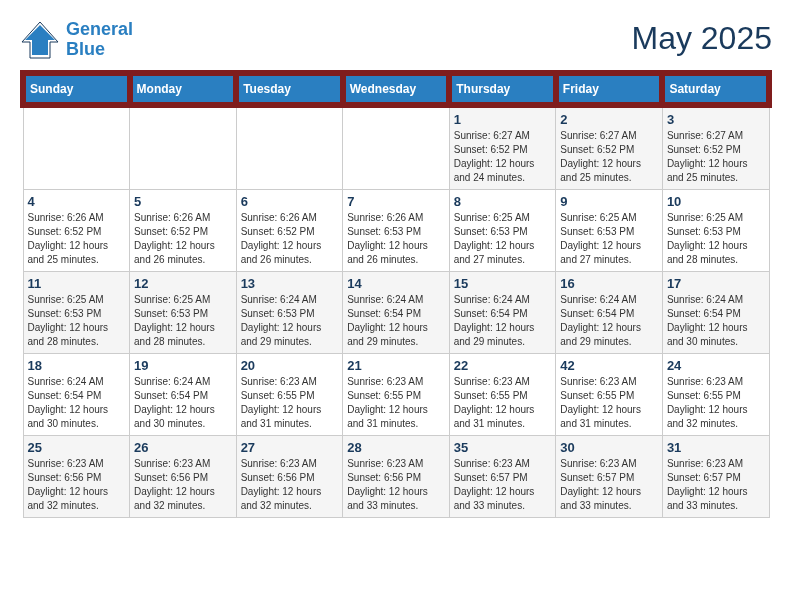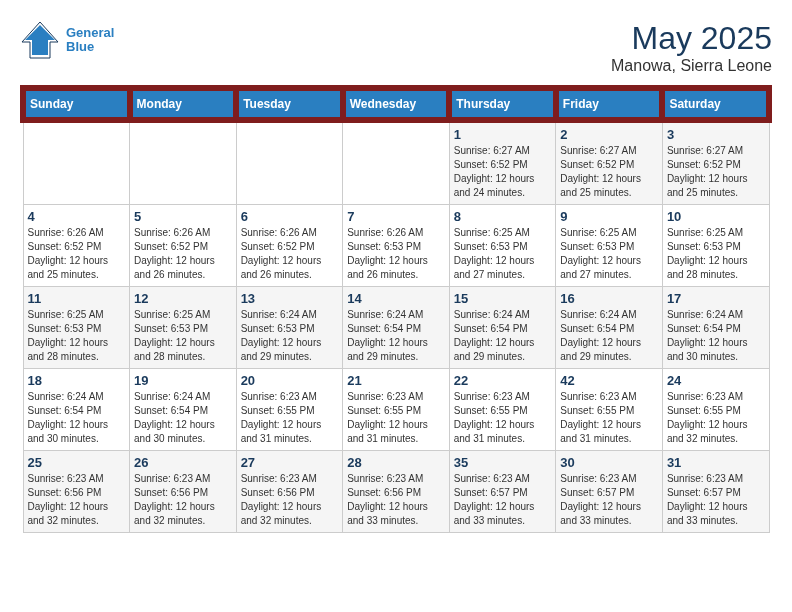--- a/index.html
+++ b/index.html
@@ -15,21 +15,21 @@
       justify-content: space-between;
       align-items: flex-start;
       margin-bottom: 10px;
     }
     .logo {
       display: flex;
       align-items: center;
       gap: 6px;
     }
     .logo-text {
-      font-size: 13px;
+      font-size: 18px;
       font-weight: bold;
       color: #1a3a5c;
       line-height: 1.1;
     }
     .logo-text span {
       color: #2a7fc1;
     }
     .logo-icon {
       width: 40px;
       height: 40px;
@@ -98,21 +98,20 @@
       <polygon points="20,5 35,20 28,20 28,35 12,35 12,20 5,20" fill="#2a7fc1"></polygon>
       <polygon points="20,2 38,22 30,22 30,38 10,38 10,22 2,22" fill="none" stroke="#1a3a5c" stroke-width="1"></polygon>
     </svg>
     <div class="logo-text">
       <div><span>General</span></div>
       <div style="color:#2a7fc1;">Blue</div>
     </div>
   </div>
   <div class="title-block">
     <div class="month-year">May 2025</div>
-    <div class="location">Manowa, Sierra Leone</div>
   </div>
 </div>
 
 <table>
   <thead>
     <tr>
     <th>Sunday</th>
         <th>Monday</th>
         <th>Tuesday</th>
         <th>Wednesday</th>

